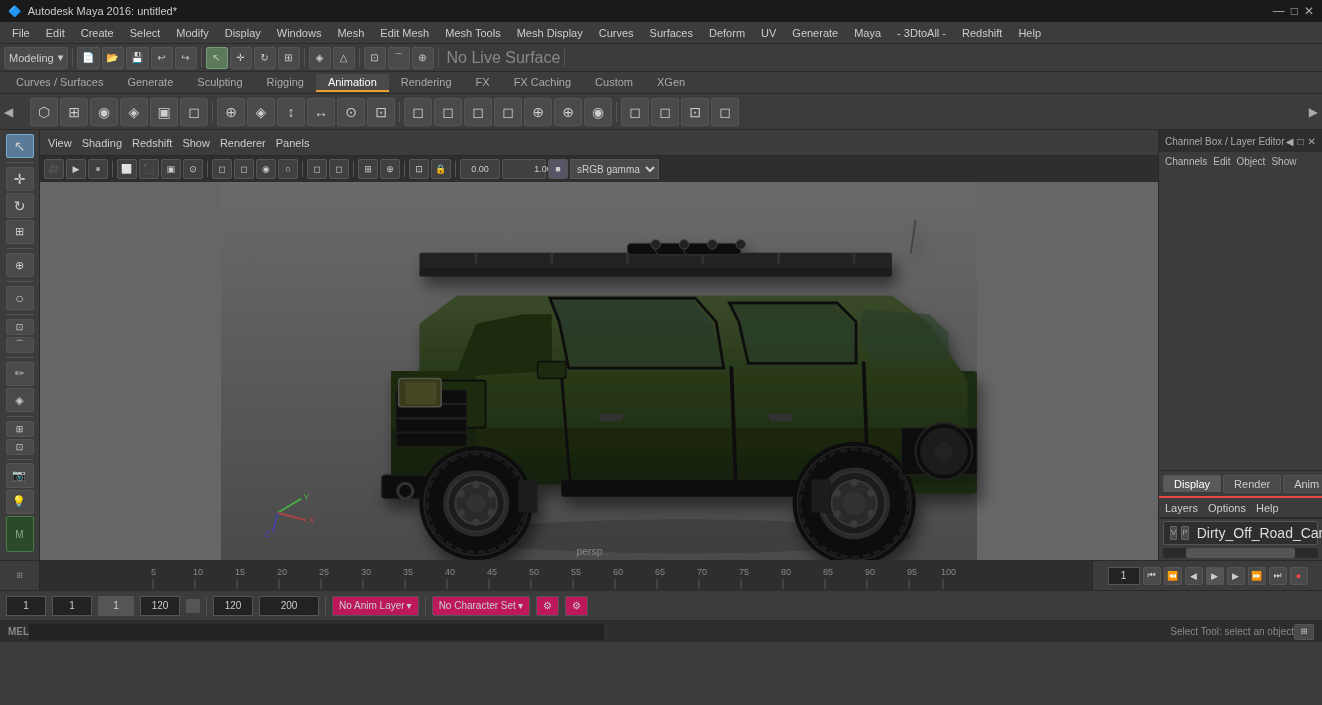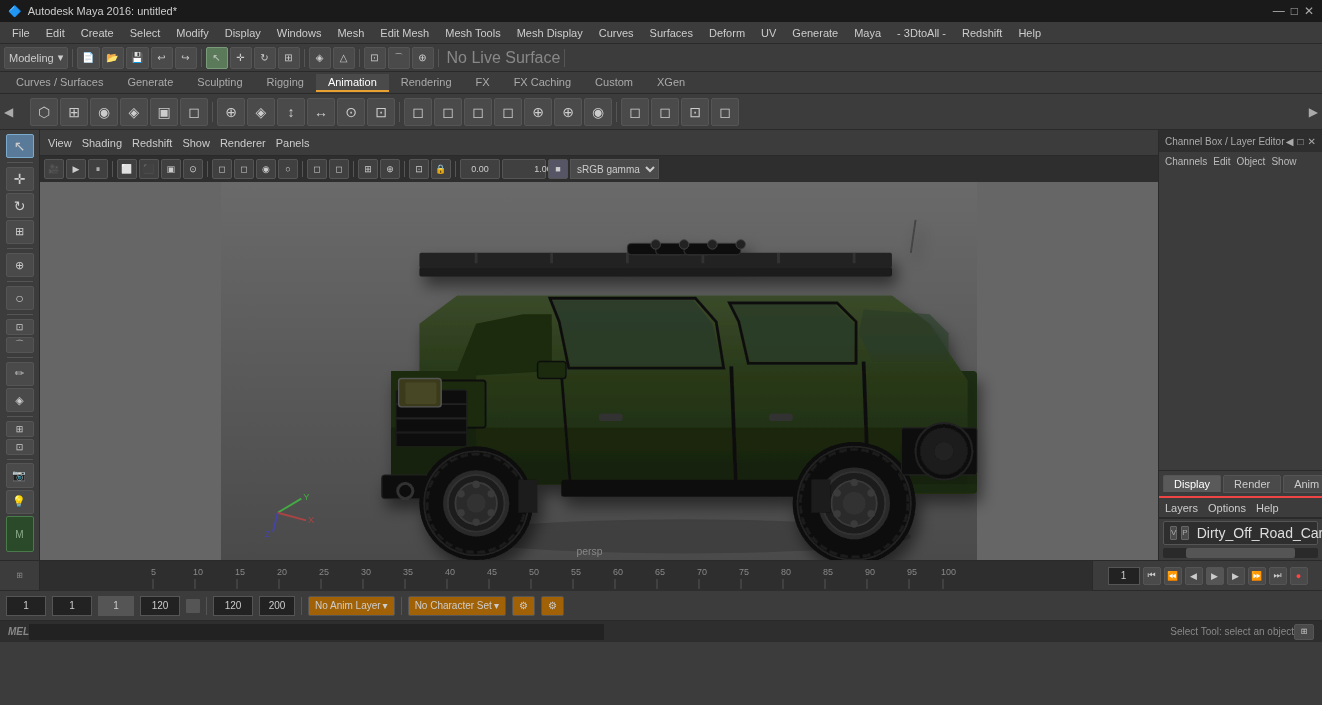--- a/index.html
+++ b/index.html
@@ -79,28 +79,28 @@
     #timeline-area { height: 30px; background: #3c3c3c; border-top: 1px solid #2a2a2a; display: flex; }
     #timeline-ruler { flex: 1; background: #2e2e2e; position: relative; overflow: hidden; }
     #timeline-track { height: 100%; position: relative; }
     #timeline-right { width: 220px; background: #3c3c3c; display: flex; align-items: center; justify-content: center; gap: 4px; border-left: 1px solid #2a2a2a; }
     .tl-btn { width: 18px; height: 18px; background: #4a4a4a; border: 1px solid #555; border-radius: 2px; display: flex; align-items: center; justify-content: center; cursor: pointer; font-size: 9px; color: #ccc; }
     .tl-input { width: 36px; height: 18px; background: #222; border: 1px solid #555; color: #ccc; font-size: 10px; text-align: center; }
 
     
     #bottombar { height: 30px; background: #3c3c3c; display: flex; align-items: center; padding: 0 6px; gap: 6px; border-top: 1px solid #2a2a2a; }
     .bb-input { height: 20px; width: 40px; background: #222; border: 1px solid #555; color: #ccc; font-size: 10px; text-align: center; }
-    .bb-input-wide { width: 36px; }
-    .bb-btn { height: 20px; padding: 0 6px; background: #a16207; border: 1px solid #555; border-radius: 2px; color: #ccc; font-size: 10px; cursor: pointer; display: flex; align-items: center; gap: 2px; }
+    .bb-input-wide { width: 60px; }
+    .bb-btn { height: 20px; padding: 0 6px; background: #be185d; border: 1px solid #555; border-radius: 2px; color: #ccc; font-size: 10px; cursor: pointer; display: flex; align-items: center; gap: 2px; }
     .bb-sep { width: 1px; height: 18px; background: #555; }
 
     
     #statusbar { height: 22px; background: #2e2e2e; display: flex; align-items: center; padding: 0 8px; border-top: 1px solid #2a2a2a; }
     #statusbar span { font-size: 10px; color: #888; }
-    #mel-label { color: #ccc; font-weight: bold; margin-right: 0; font-style: italic; }
+    #mel-label { color: #ccc; font-weight: bold; margin-right: 0; }
     #mel-input { flex: 1; height: 16px; background: #222; border: none; color: #ccc; font-size: 10px; padding: 0 4px; }
     #script-btn { width: 20px; height: 16px; background: #4a4a4a; border: 1px solid #555; border-radius: 2px; display: flex; align-items: center; justify-content: center; cursor: pointer; font-size: 8px; color: #ccc; }
 
     .gamma-select { height: 20px; background: #4a4a4a; border: 1px solid #555; color: #ccc; font-size: 10px; padding: 0 2px; cursor: pointer; }
 
     
     #rp-scrollbar { height: 10px; background: #2a2a2a; margin: 2px 4px; border-radius: 2px; }
     #rp-scrollbar-thumb { height: 10px; width: 70%; background: #555; border-radius: 2px; margin: 0 auto; }
   </style>
 </head>

